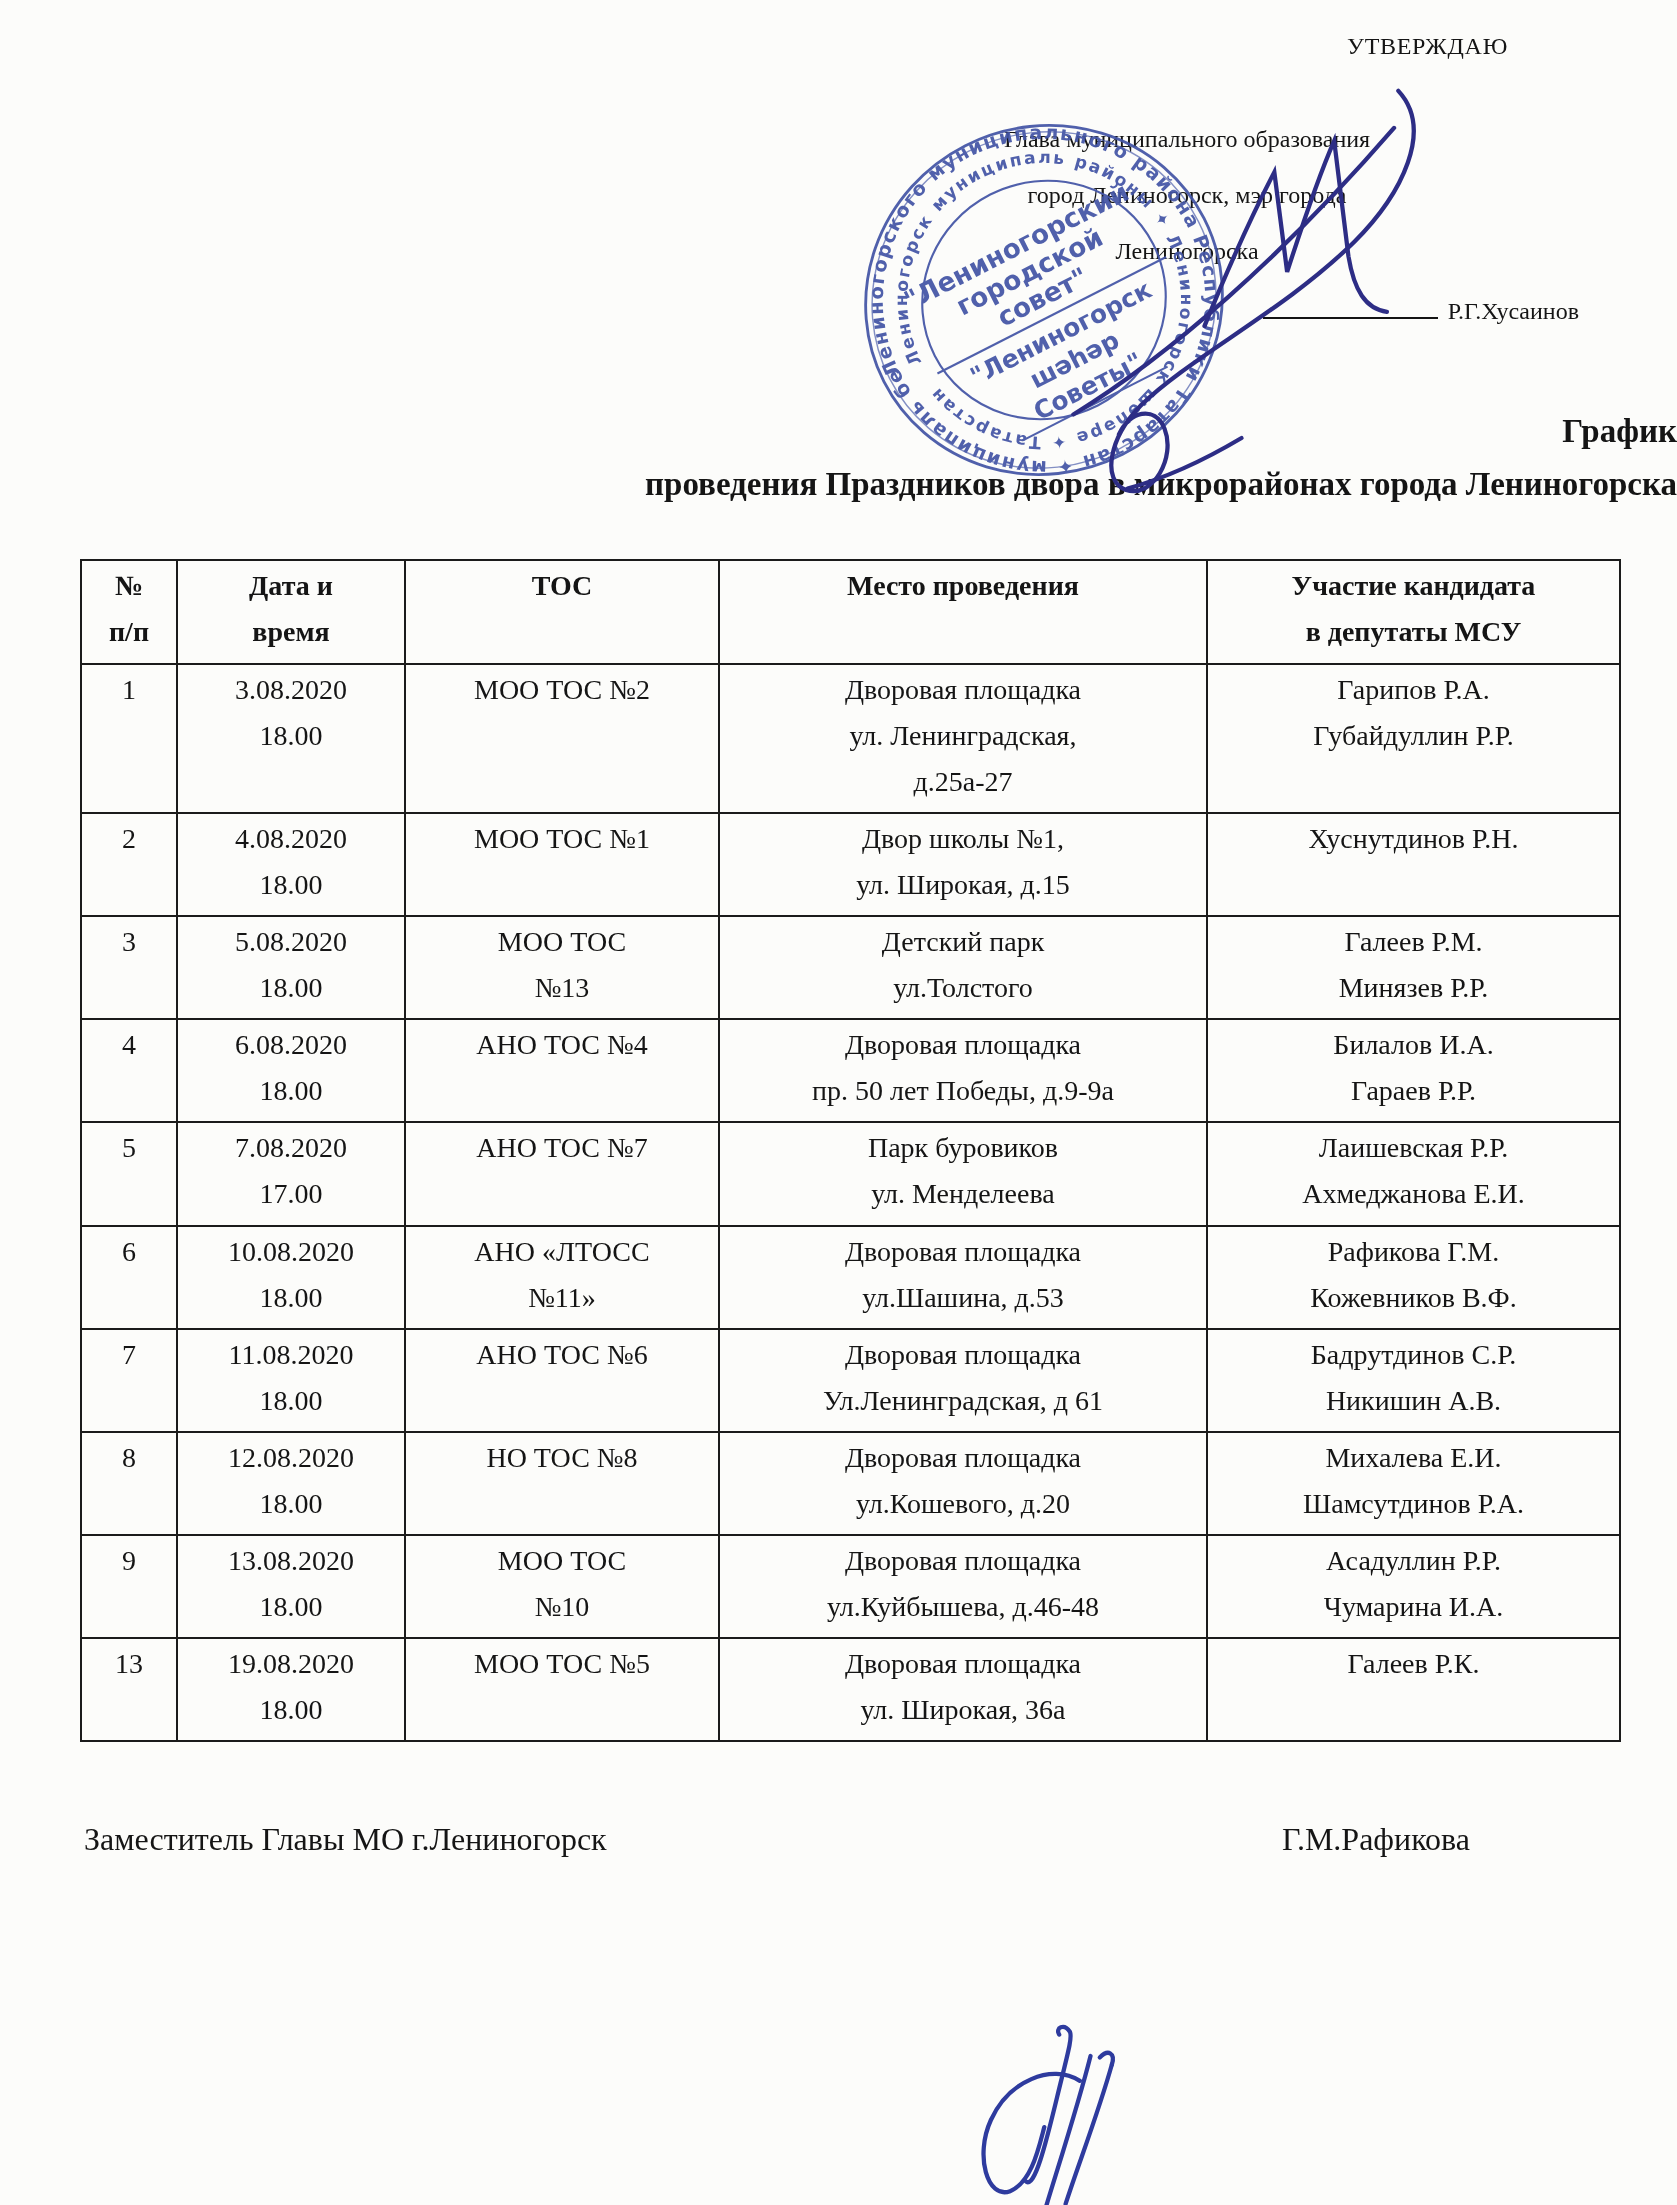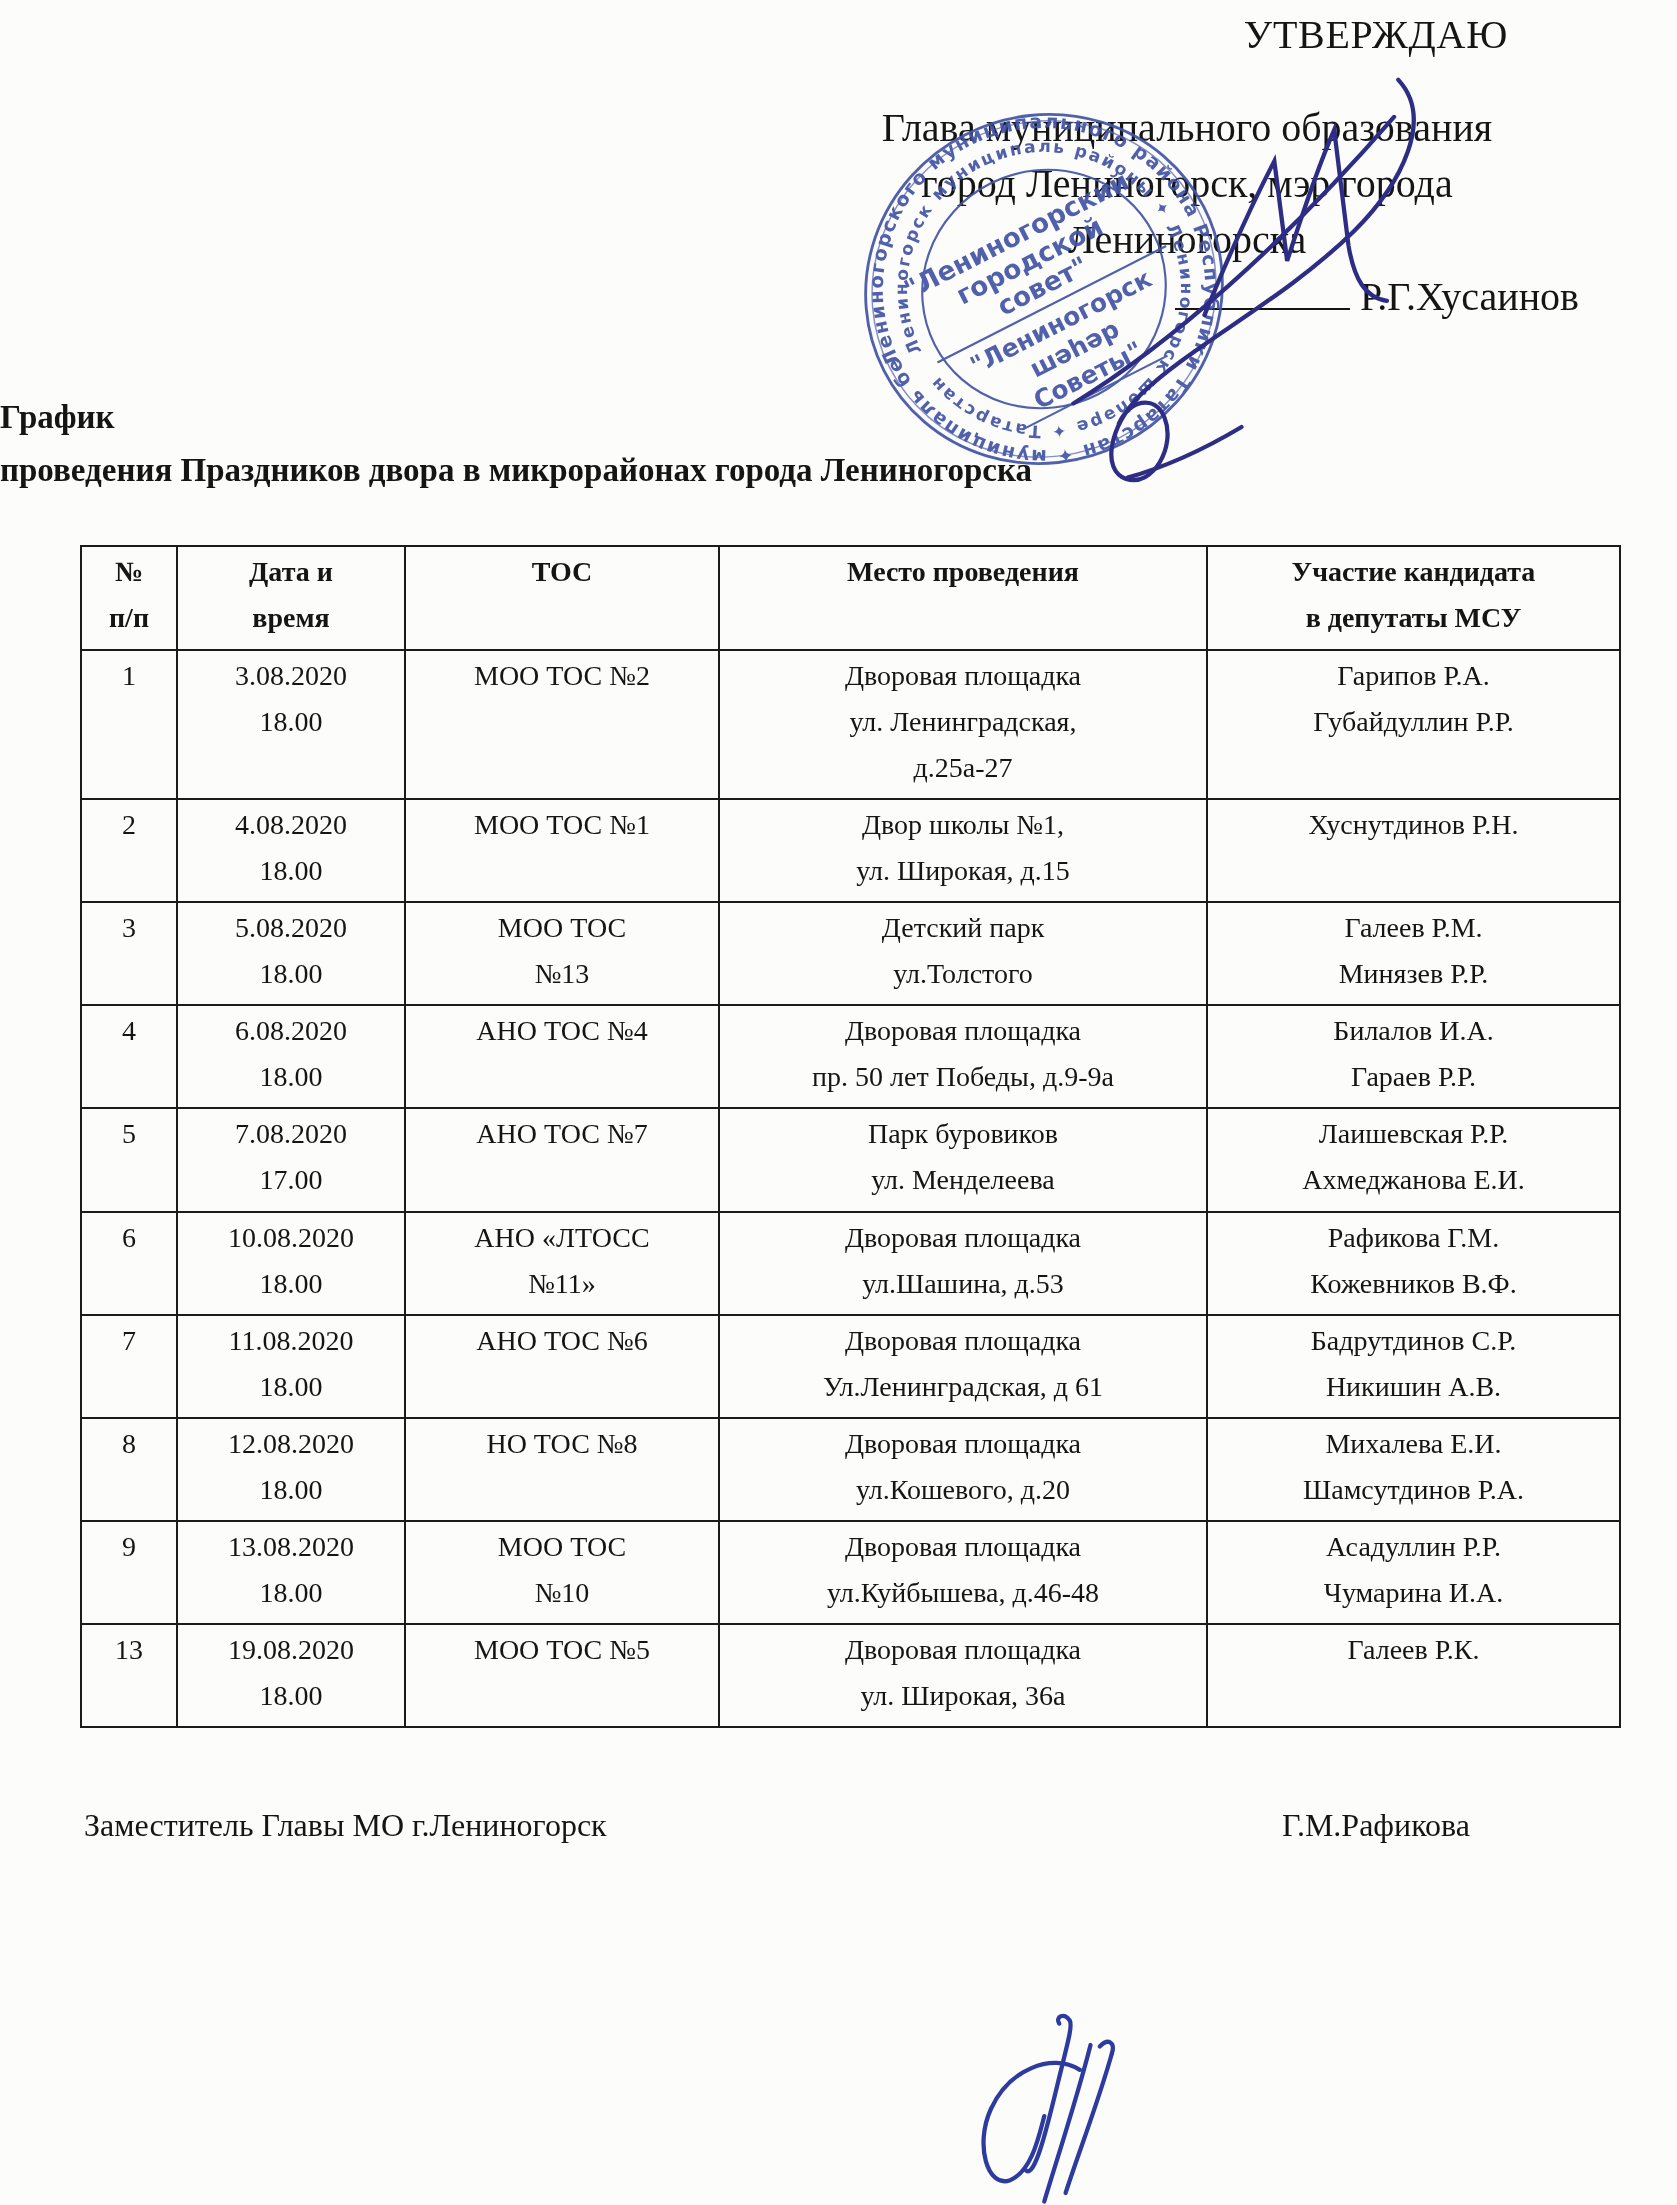--- a/index.html
+++ b/index.html
@@ -7,28 +7,28 @@
     width:1677px;height:2205px;
     background:#fcfcfa;
     font-family:"Liberation Serif","DejaVu Serif",serif;
     color:#151515;
     position:relative;
     overflow:hidden;
   }
   .page{position:relative;width:100%;height:100%;}
 
   
-  .approval{width:784px;margin:10px 98px 0 auto;font-size:40px;position:relative;z-index:2;}
+  .approval{width:784px;margin:21px 98px 0 auto;font-size:24px;position:relative;z-index:2;}
   .approve-label{text-align:right;padding-right:71px;line-height:50px;letter-spacing:0.7px;}
   .approval-lines{margin-top:40px;text-align:center;line-height:56px;}
   .sign-row{margin-top:1.4px;text-align:right;line-height:56px;white-space:nowrap;}
   .sign-underline{display:inline-block;width:175px;border-bottom:2.9px solid #141414;height:37px;margin-right:10px;}
 
   
-  .doc-title{margin-top:66px;text-align:left;font-weight:bold;font-size:33px;line-height:53px;position:relative;z-index:2;}
+  .doc-title{margin-top:66px;text-align:right;font-weight:bold;font-size:33px;line-height:53px;position:relative;z-index:2;}
 
   
   table.schedule{border-collapse:collapse;margin:48px 0 0 80px;width:1538px;table-layout:fixed;position:relative;z-index:2;}
   .schedule th,.schedule td{
     border:2.1px solid #1b1b1b;
     text-align:center;vertical-align:top;
     white-space:pre-line;
     padding:2.1px 5.7px 7.1px;
     font-size:28px;line-height:46px;
   }

